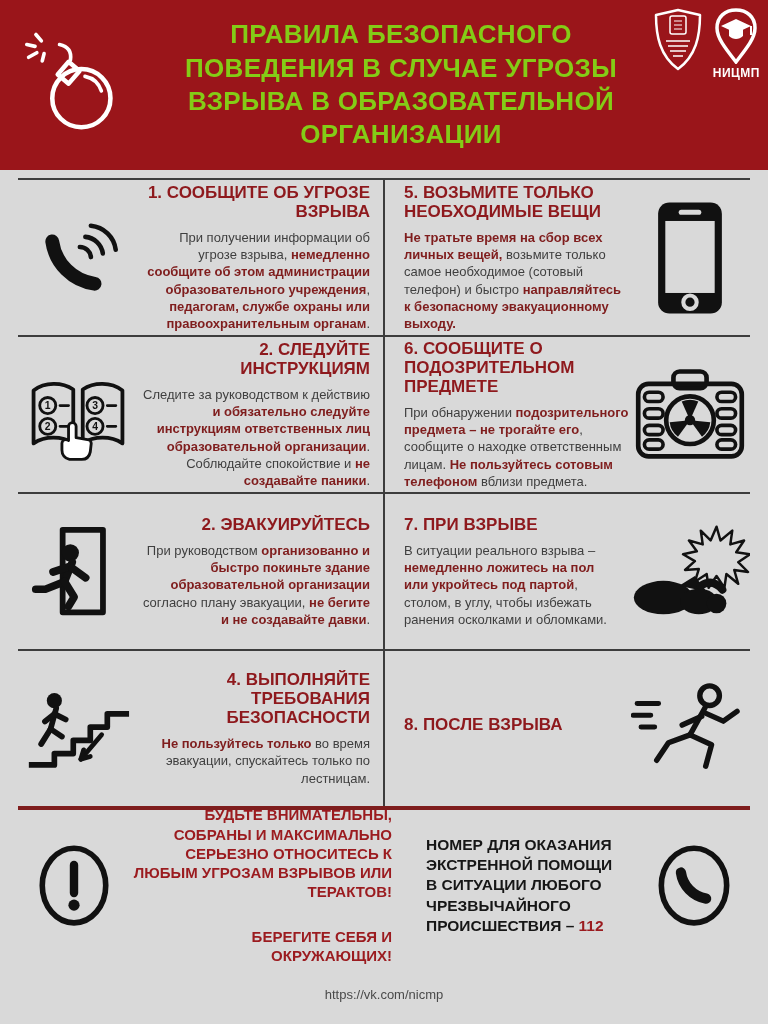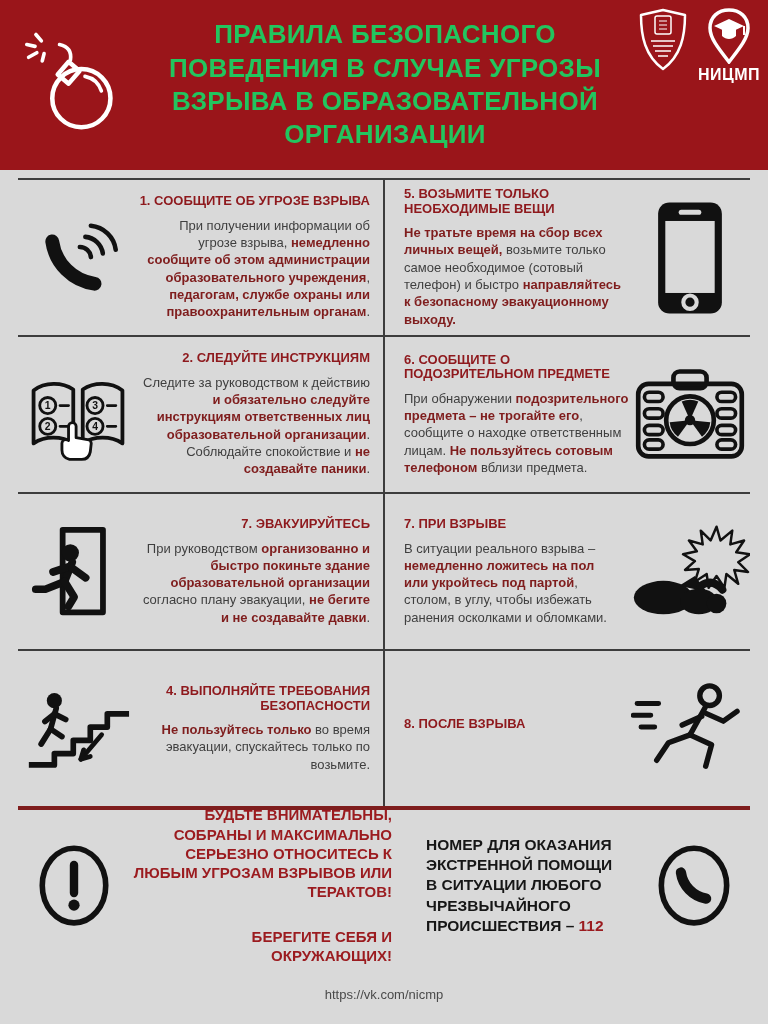--- a/index.html
+++ b/index.html
@@ -6,38 +6,38 @@
   .page {
     width:768px; height:1024px; position:relative; overflow:hidden;
     background:#d9d9d9; font-family:"Liberation Sans", sans-serif;
   }
   
   .hdr {
     height:170px; background:#9a151a; display:flex; align-items:center; position:relative;
   }
   .bomb-box { flex:0 0 150px; display:flex; justify-content:center; align-items:center; }
   .hdr-title {
-    flex:0 0 470px; margin:0; color:#22c55e; font-weight:bold; font-size:26px;
+    flex:0 0 470px; margin:16px; color:#84cc16; font-weight:bold; font-size:26px;
     line-height:1.28; text-align:center; letter-spacing:.3px;
   }
   .logos { position:absolute; top:8px; right:8px; display:flex; gap:9px; align-items:flex-start; }
   .pinlogo { display:flex; flex-direction:column; align-items:center; }
-  .pinlogo .lbl { color:#fff; font-weight:bold; font-size:16px; margin-top:2px; letter-spacing:.5px; }
+  .pinlogo .lbl { color:#fff; font-weight:bold; font-size:12px; margin-top:2px; letter-spacing:.5px; }
   
   .rows { margin:8px 18px 0 18px; position:relative; }
   .vline { position:absolute; top:0; bottom:0; left:50%; width:2px; margin-left:-1px; background:#3d3d3d; }
   .row { display:flex; height:157px; border-top:2px solid #3d3d3d; box-sizing:border-box; }
   .cell { width:50%; display:flex; align-items:center; box-sizing:border-box; }
   .cell.left  { padding:4px 14px 4px 0; }
   .cell.right { padding:4px 0 4px 20px; }
   .icon-box { flex:0 0 120px; display:flex; justify-content:center; align-items:center; }
   .txt { flex:1; min-width:0; }
   .cell.left  .txt { text-align:right; }
   .cell.right .txt { text-align:left; }
-  .sec-title { color:#8e191d; font-weight:bold; font-size:13px; line-height:1.12; margin:0 0 8px 0; }
+  .sec-title { color:#8e191d; font-weight:bold; font-size:17px; line-height:1.12; margin:0 0 8px 0; }
   .sec-body  { font-size:13px; line-height:1.33; color:#3f3f3f; margin:0; }
   .sec-body .b { font-weight:bold; color:#7f1d1d; }
   
   .footer { margin:0 18px; border-top:4px solid #7f1d1d; height:155px; display:flex; align-items:center; box-sizing:border-box; }
   .f-icon { flex:0 0 112px; display:flex; justify-content:center; align-items:center; }
   .f-warn { flex:0 0 262px; text-align:right; color:#9b1b1f; font-weight:bold; font-size:15px; line-height:1.28; }
   .f-warn p { margin:0; }
   .f-warn p + p { margin-top:26px; }
   .f-emg { flex:1; padding:0 12px 0 34px; font-size:15.5px; font-weight:bold; color:#161616; line-height:1.3; }
   .f-emg .red { color:#9b1b1f;margin-top:6px; }
@@ -177,21 +177,21 @@
             <rect x="34" y="6" width="42" height="86" stroke-width="6"></rect>
             <circle cx="42" cy="30" r="9" fill="#111111" stroke="none"></circle>
             <path d="M44 40 L36 60" stroke-width="8"></path>
             <path d="M42 44 L24 50" stroke-width="8"></path>
             <path d="M44 46 L58 56" stroke-width="8"></path>
             <path d="M36 60 L16 68 L6 68" stroke-width="8"></path>
             <path d="M36 60 L46 76 L40 86" stroke-width="8"></path>
           </svg>
         </div>
         <div class="txt">
-          <h2 class="sec-title">7. ЭВАКУИРУЙТЕСЬ</h2>
+          <h2 class="sec-title">2. ЭВАКУИРУЙТЕСЬ</h2>
           <p class="sec-body"><span>При руководством </span><span class="b">организованно и быстро покиньте здание образовательной организации</span><span> согласно плану эвакуации, </span><span class="b">не бегите и не создавайте давки</span><span>.</span></p>
         </div>
       </div>
       <div class="cell right">
         <div class="txt">
           <h2 class="sec-title">7. ПРИ ВЗРЫВЕ</h2>
           <p class="sec-body"><span>В ситуации реального взрыва – </span><span class="b">немедленно ложитесь на пол или укройтесь под партой</span><span>, столом, в углу, чтобы избежать ранения осколками и обломками.</span></p>
         </div>
         <div class="icon-box">
           <svg width="128" height="100" viewBox="0 0 130 100">
@@ -216,21 +216,21 @@
             <circle cx="30" cy="20" r="8" fill="#111111" stroke="none"></circle>
             <path d="M32 28 L26 50" stroke-width="6"></path>
             <path d="M30 34 L42 40" stroke-width="6"></path>
             <path d="M30 34 L20 42" stroke-width="6"></path>
             <path d="M26 50 L16 66" stroke-width="6"></path>
             <path d="M26 50 L38 58" stroke-width="6"></path>
           </svg>
         </div>
         <div class="txt">
           <h2 class="sec-title">4. ВЫПОЛНЯЙТЕ ТРЕБОВАНИЯ БЕЗОПАСНОСТИ</h2>
-          <p class="sec-body"><span class="b">Не пользуйтесь только</span><span> во время эвакуации, спускайтесь только по возьмите.</span></p>
+          <p class="sec-body"><span class="b">Не пользуйтесь только</span><span> во время эвакуации, спускайтесь только по лестницам.</span></p>
         </div>
       </div>
       <div class="cell right">
         <div class="txt">
           <h2 class="sec-title">8. ПОСЛЕ ВЗРЫВА</h2>
         </div>
         <div class="icon-box">
           <svg width="118" height="98" viewBox="0 0 120 100" fill="none" stroke="#111111" stroke-width="5.5" stroke-linecap="round" stroke-linejoin="round">
             <circle cx="80" cy="16" r="10"></circle>
             <path d="M76 27 L60 56"></path>

